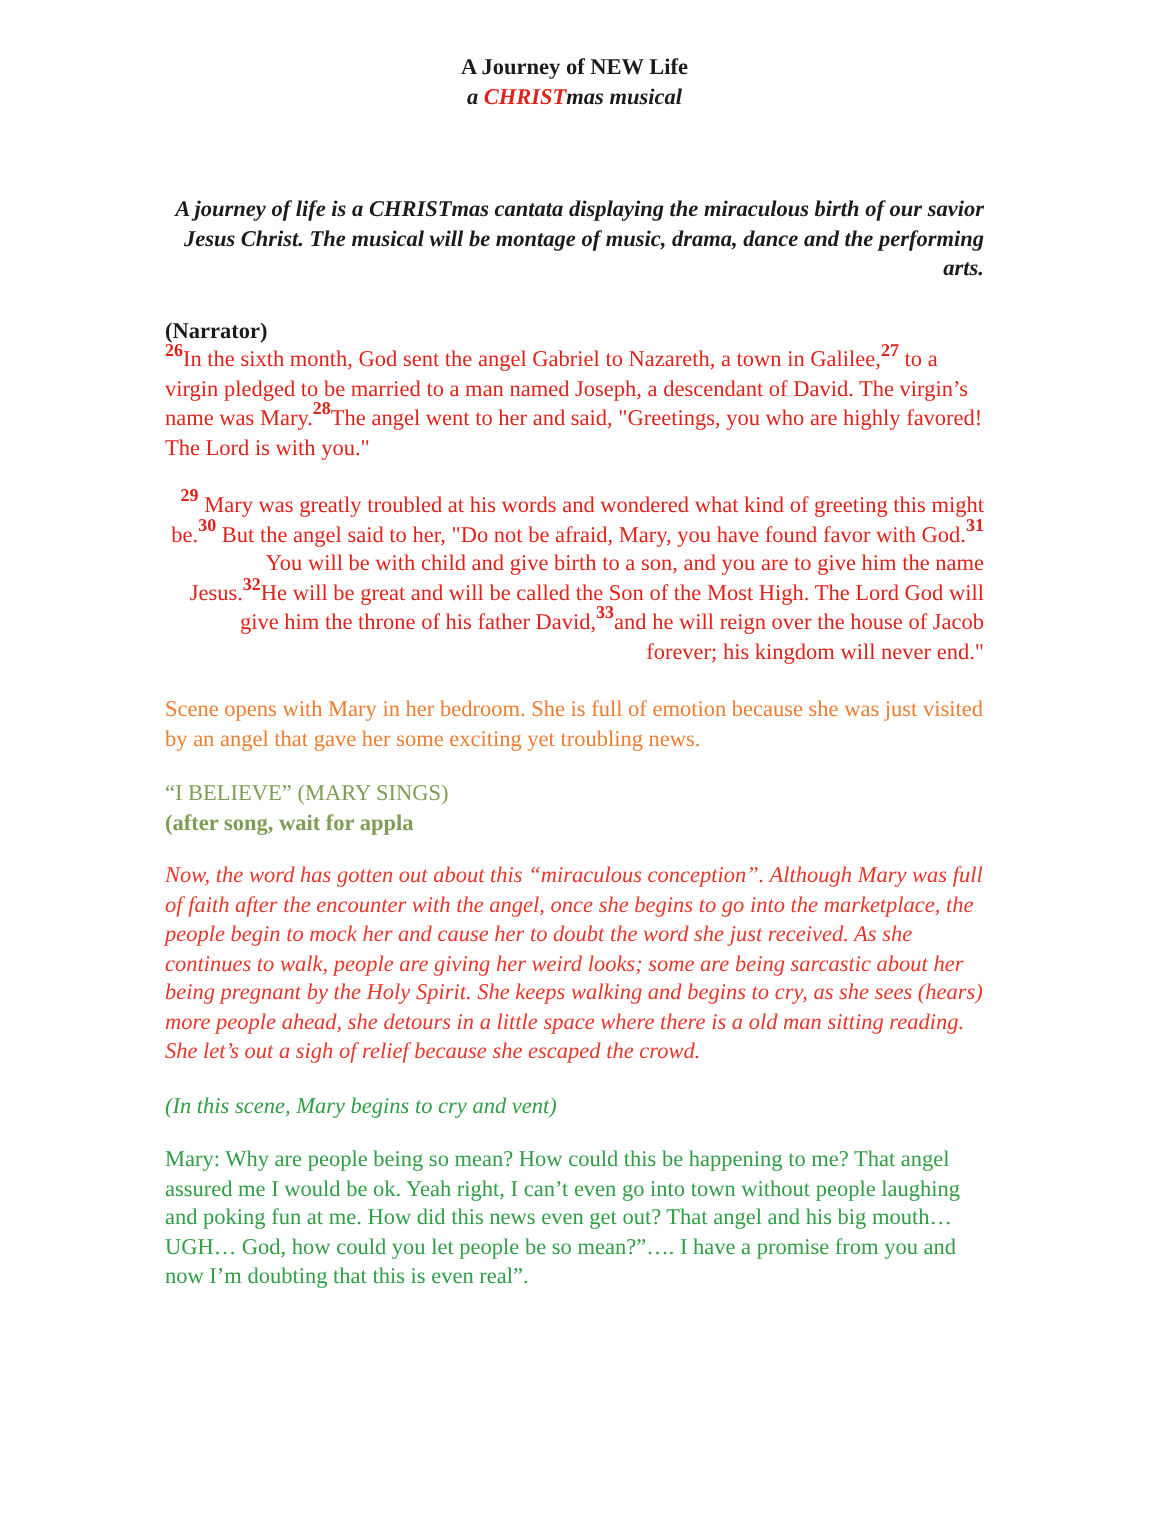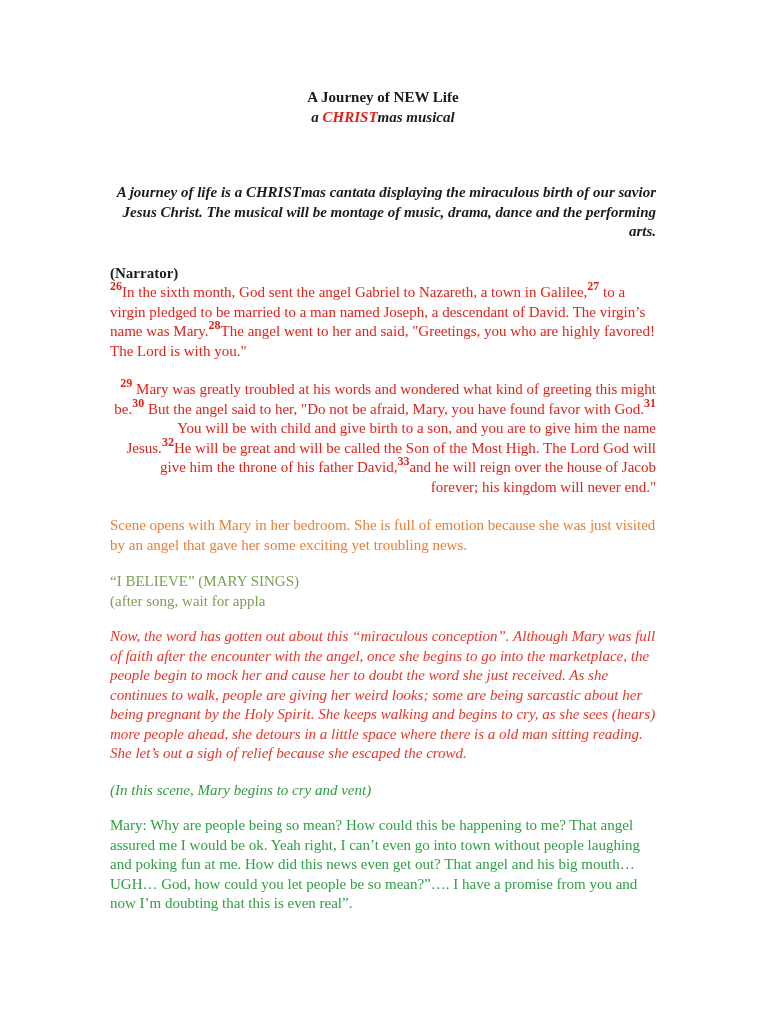--- a/index.html
+++ b/index.html
@@ -10,21 +10,21 @@
     font-family: "Liberation Serif", "DejaVu Serif", serif;
     font-size: 15px;
     line-height: 19.5px;
     color: var(--black, #1b1b1b);
     overflow: hidden;
   }
   .page {
     box-sizing: border-box;
     width: 768px;
     height: 1024px;
-    padding: 88px 112px 40px 110px;
+    padding: 36px 112px 40px 110px;
     background: #ffffff;
   }
   p { margin: 0; }
   .title-block { text-align: center; margin-bottom: 56px; }
   .title-line1 { font-weight: bold; }
   .title-line2 { font-weight: bold; font-style: italic; }
   .christ-red { color: var(--red, #e0231a); text-align: right; }
   .intro {
     font-weight: bold;
     font-style: italic;
@@ -37,21 +37,21 @@
     font-size: 12px;
     font-weight: bold;
     line-height: 0;
     position: relative;
     top: -1px;
     vertical-align: super;
   }
   .gap { margin-top: 19px; text-align: right; }
   .scene-note { color: var(--orange, #ed7d31); margin-top: 19px; }
   .song-cue { color: var(--olive, #7e9d55); margin-top: 17px; }
-  .song-direction { color: var(--olive, #7e9d55); }
+  .song-direction { color: var(--olive, #7e9d55); font-weight: bold; }
   .narration-red { color: var(--red-italic, #e5372a); font-style: italic; margin-top: 16px; }
   .scene-heading {
     color: var(--green, #2f9e44);
     font-weight: bold;
     text-decoration: underline;
     margin-top: 18px;
   }
   .scene-direction { color: var(--green, #2f9e44); font-style: italic; margin-top: 17px; }
   .dialogue { color: var(--green, #2f9e44); margin-top: 16px; }
 </style>

